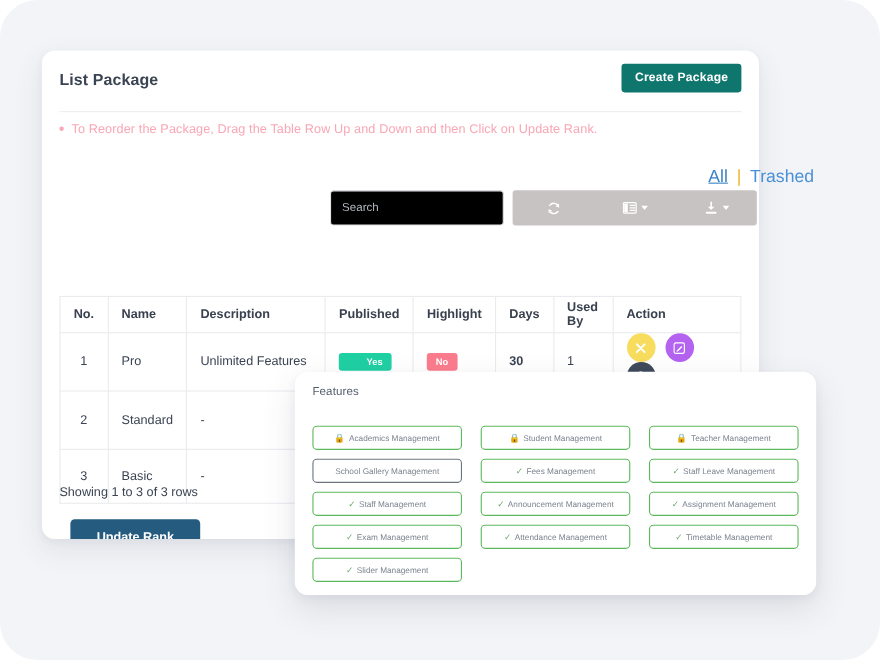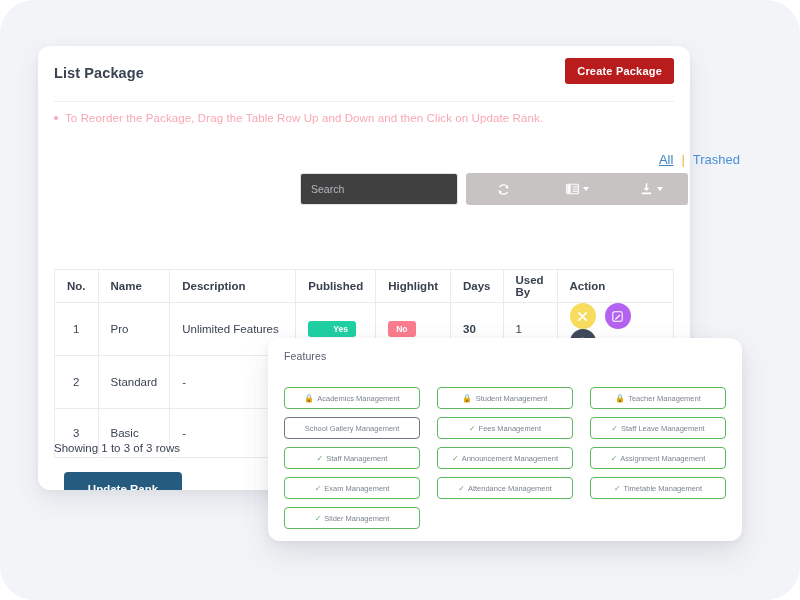--- a/index.html
+++ b/index.html
@@ -42,21 +42,21 @@
     position: absolute;
     left: 0; top: 19px;
     font-size: 14.5px;
     font-weight: 700;
     color: #3b4453;
     letter-spacing: .1px;
   }
   .btn-create {
     position: absolute;
     right: 0; top: 12px;
-    background: #b91c1c;
+    background: #0f766e;
     color: #ffffff;
     font-size: 11px;
     font-weight: 700;
     border: none;
     border-radius: 3px;
     padding: 7px 12px;
     cursor: pointer;
     letter-spacing: .2px;
     font-family: "Liberation Sans", sans-serif;
   }
@@ -75,21 +75,21 @@
     border-radius: 50%;
     vertical-align: middle;
     margin-right: 7px;
     margin-bottom: 2px;
   }
 
   
   .tabs {
     position: absolute;
     right: 22px; top: 152px;
-    font-size: 13px;
+    font-size: 16px;
     color: #4a90d9;
     display: flex;
     align-items: center;
     gap: 8px;
   }
   .tabs .tab-all {
     color: #3b82c4;
     text-decoration: underline;
     cursor: pointer;
   }
@@ -100,21 +100,21 @@
   .toolbar {
     position: absolute;
     left: 262px; top: 173px;
     width: 390px; height: 32px;
     display: flex;
   }
   .search-box {
     width: 158px; height: 32px;
     border: 1px solid #dfe2e6;
     border-radius: 3px;
-    background: #404040;
+    background: #000000;
     font-size: 10.5px;
     color: #9aa1ab;
     padding: 0 10px;
     outline: none;
     font-family: "Liberation Sans", sans-serif;
   }
   .search-box::placeholder { color: #b3b8bf; }
   .tool-group {
     margin-left: 8px;
     display: flex;

